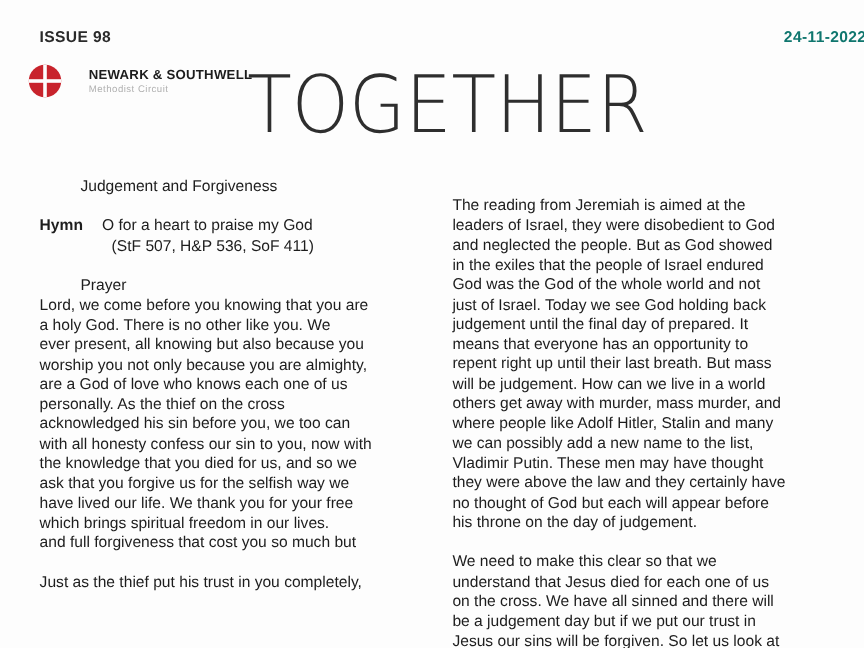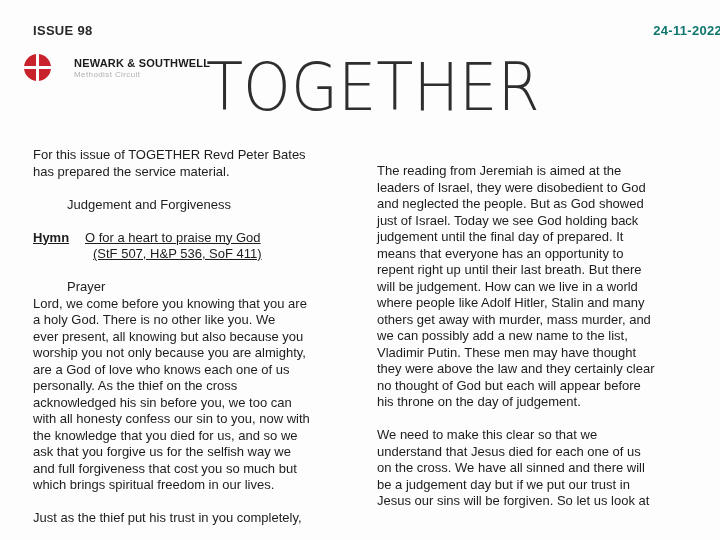--- a/index.html
+++ b/index.html
@@ -103,21 +103,21 @@
     width: 322px;
     font-size: 13px;
     line-height: 16.5px;
     color: #1d1d1d;
   }
   .col.left { margin-right: 22px; }
   .col.right { padding-top: 16px; }
   .para { margin: 0 0 16.5px 0; }
   .bold { font-weight: normal; margin-left: 34px; }
   .tline { white-space: nowrap; }
-  .hymn { display: flex; text-decoration: underline; }
+  .hymn { display: flex; }
   .hymn-label {
     width: 52px;
     flex: none;
     font-weight: bold;
   }
   .hymn-refs { margin-left: 8px; }
 </style>
 </head>
 <body>
 
@@ -135,24 +135,20 @@
       <div class="org">NEWARK &amp; SOUTHWELL</div>
       <div class="org-sub">Methodist Circuit</div>
     </div>
   </div>
 
   <div class="title">TOGETHER</div>
 
   <div class="columns">
 
     <div class="col left">
-      <div class="para">
-          <div class="tline">For this issue of TOGETHER Revd Peter Bates</div>
-          <div class="tline">has prepared the service material.</div>
-        </div>
       <div class="para bold">Judgement and Forgiveness</div>
       <div class="para hymn">
         <span class="hymn-label">Hymn</span>
         <span class="hymn-lines">
           <div class="tline">O for a heart to praise my God</div>
           <div class="tline hymn-refs">(StF 507, H&amp;P 536, SoF 411)</div>
         </span>
       </div>
       <div class="para">
         <div class="bold">Prayer</div>
@@ -160,42 +156,45 @@
             <div class="tline">Lord, we come before you knowing that you are</div>
             <div class="tline">a holy God. There is no other like you. We</div>
             <div class="tline">ever present, all knowing but also because you</div>
             <div class="tline">worship you not only because you are almighty,</div>
             <div class="tline">are a God of love who knows each one of us</div>
             <div class="tline">personally. As the thief on the cross</div>
             <div class="tline">acknowledged his sin before you, we too can</div>
             <div class="tline">with all honesty confess our sin to you, now with</div>
             <div class="tline">the knowledge that you died for us, and so we</div>
             <div class="tline">ask that you forgive us for the selfish way we</div>
+            <div class="tline">have lived our life. We thank you for your free</div>
+            <div class="tline">which brings spiritual freedom in our lives.</div>
             <div class="tline">and full forgiveness that cost you so much but</div>
-            <div class="tline">which brings spiritual freedom in our lives.</div>
           </div>
       </div>
       <div class="para tline">Just as the thief put his trust in you completely,</div>
     </div>
 
     <div class="col right">
       <div class="para">
           <div class="tline">The reading from Jeremiah is aimed at the</div>
           <div class="tline">leaders of Israel, they were disobedient to God</div>
           <div class="tline">and neglected the people. But as God showed</div>
+          <div class="tline">in the exiles that the people of Israel endured</div>
+          <div class="tline">God was the God of the whole world and not</div>
           <div class="tline">just of Israel. Today we see God holding back</div>
           <div class="tline">judgement until the final day of prepared. It</div>
           <div class="tline">means that everyone has an opportunity to</div>
-          <div class="tline">repent right up until their last breath. But there</div>
+          <div class="tline">repent right up until their last breath. But mass</div>
           <div class="tline">will be judgement. How can we live in a world</div>
+          <div class="tline">others get away with murder, mass murder, and</div>
           <div class="tline">where people like Adolf Hitler, Stalin and many</div>
-          <div class="tline">others get away with murder, mass murder, and</div>
           <div class="tline">we can possibly add a new name to the list,</div>
           <div class="tline">Vladimir Putin. These men may have thought</div>
-          <div class="tline">they were above the law and they certainly clear</div>
+          <div class="tline">they were above the law and they certainly have</div>
           <div class="tline">no thought of God but each will appear before</div>
           <div class="tline">his throne on the day of judgement.</div>
         </div>
       <div class="para">
           <div class="tline">We need to make this clear so that we</div>
           <div class="tline">understand that Jesus died for each one of us</div>
           <div class="tline">on the cross. We have all sinned and there will</div>
           <div class="tline">be a judgement day but if we put our trust in</div>
           <div class="tline">Jesus our sins will be forgiven. So let us look at</div>
         </div>

